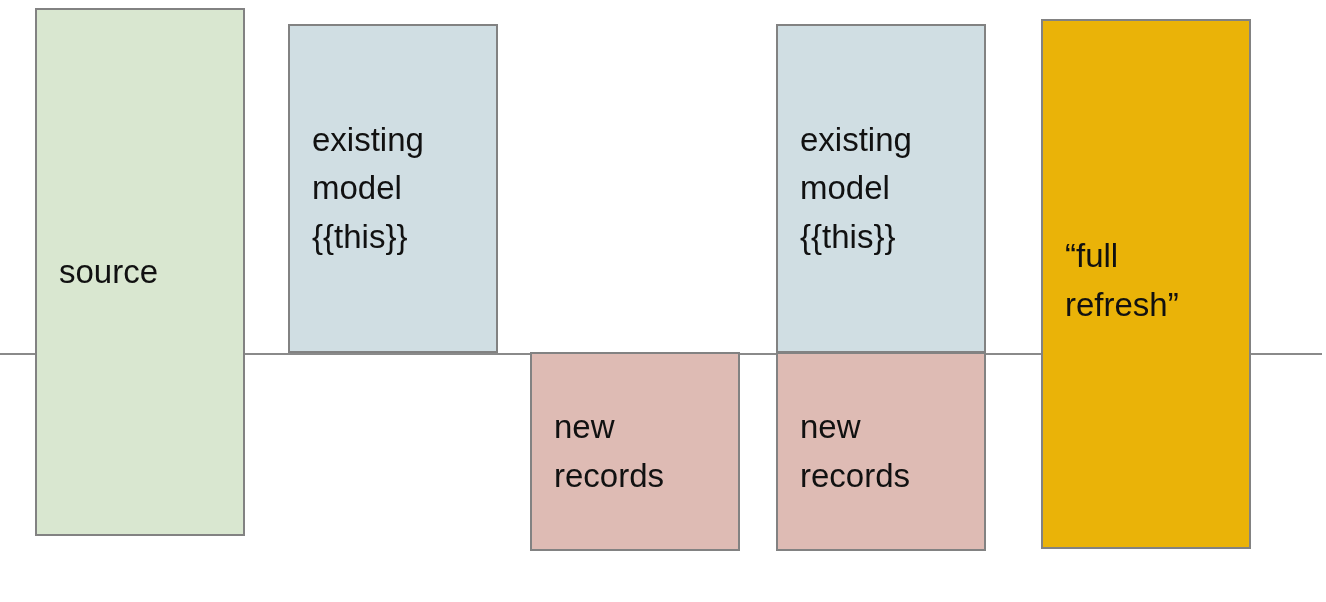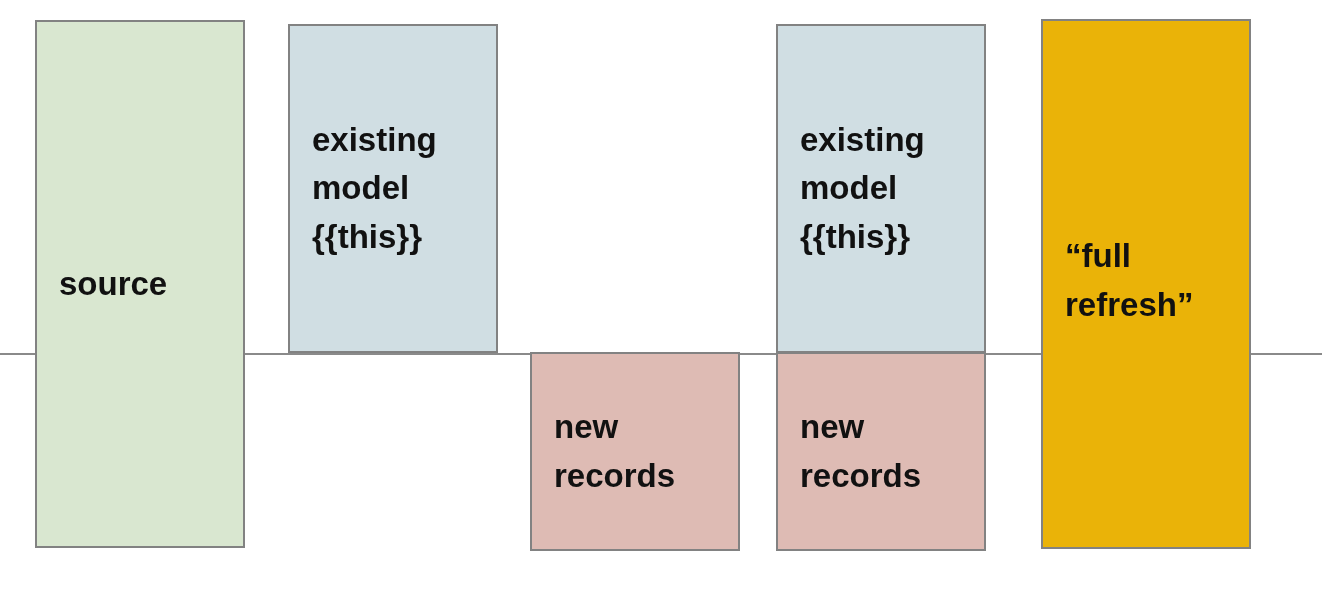--- a/index.html
+++ b/index.html
@@ -31,41 +31,40 @@
     flex-direction: column;
     justify-content: center;
     align-items: flex-start;
     font-size: 33px;
     line-height: 1.47;
     color: #111111;
     letter-spacing: 0px;
     white-space: pre-line;
     padding-left: 22px;
     padding-right: 10px;
-    font-weight: bold;
   }
   .box .label {
     display: block;
     text-align: left;
   }
   
   .box--source   { background: #d9e7d0; }
   .box--model    { background: #d0dee3; }
   .box--new      { background: #debbb4; }
   .box--refresh  { background: #f7e5d3; }
   .align-upper  { justify-content: flex-start; }
 </style>
 </head>
 <body>
 
 <div id="canvas" style="width: 1326px; height: 602px; background: rgb(255, 255, 255);">
 
   <div class="axis-line" id="axis-line" style="left: 0px; top: 353px; width: 1322px; border-top-width: 2px; border-top-color: rgb(138, 138, 138);"></div>
 
-  <div class="box box--source" style="left: 35px; top: 20px; width: 210px; height: 528px; background: rgb(217, 231, 208); border-color: rgb(130, 130, 130); color: rgb(17, 17, 17);">
+  <div class="box box--source" style="left: 35px; top: 8px; width: 210px; height: 528px; background: rgb(217, 231, 208); border-color: rgb(130, 130, 130); color: rgb(17, 17, 17);">
     <span class="label">source</span>
   </div>
 
   <div class="box box--model" style="left: 288px; top: 24px; width: 210px; height: 329px; background: rgb(208, 222, 227); border-color: rgb(130, 130, 130); color: rgb(17, 17, 17);">
     <span class="label">existing
 model
 {{this}}</span>
   </div>
 
   <div class="box box--new" style="left: 530px; top: 352px; width: 210px; height: 199px; background: rgb(222, 187, 180); border-color: rgb(130, 130, 130); color: rgb(17, 17, 17);">

